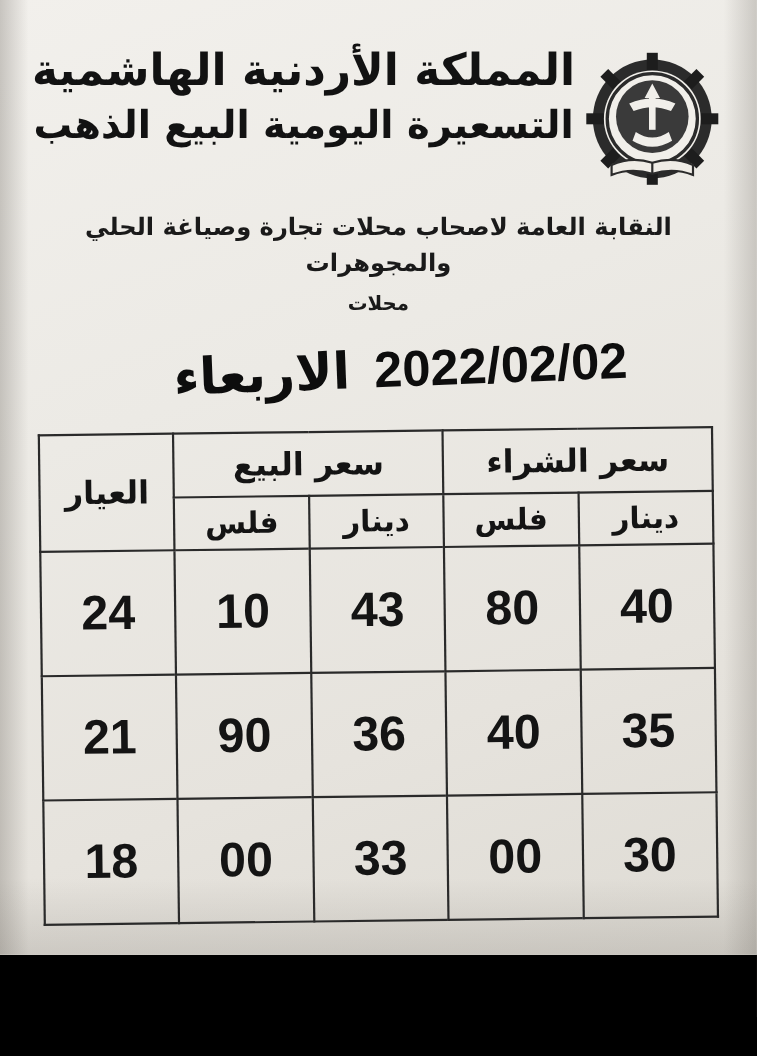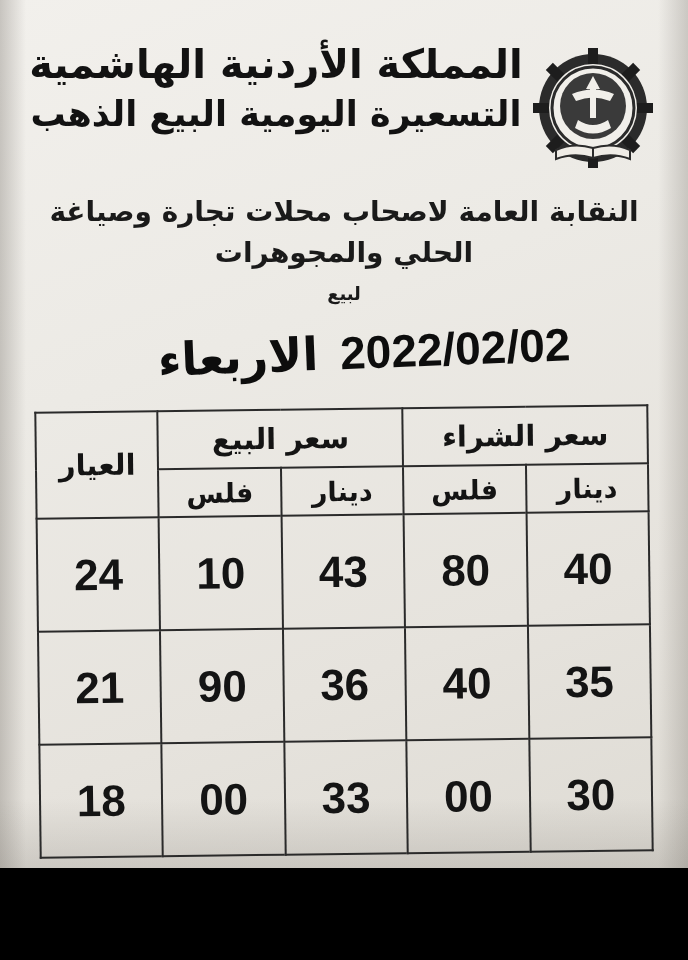--- a/index.html
+++ b/index.html
@@ -77,21 +77,21 @@
     font-size: 35px;
     font-weight: bold;
     color: #121212;
     line-height: 1.25;
     margin-top: 6px;
     white-space: nowrap;
   }
 
   .subtitle {
     text-align: center;
-    font-size: 28px;
+    font-size: 22px;
     font-weight: bold;
     color: #1a1a1a;
     margin-top: 14px;
     padding: 0 26px;
     line-height: 1.45;
   }
   .city {
     text-align: center;
     font-size: 18px;
     font-weight: bold;
@@ -208,21 +208,21 @@
       </svg>
     </div>
 
     <div class="title-block">
       <div class="title-line1">المملكة الأردنية الهاشمية</div>
       <div class="title-line2">التسعيرة اليومية البيع الذهب</div>
     </div>
   </div>
 
   <div class="subtitle">النقابة العامة لاصحاب محلات تجارة وصياغة الحلي والمجوهرات</div>
-  <div class="city">لبيع</div>
+  <div class="city">محلات</div>
 
   <div class="dateline">
     <span class="date-num">2022/02/02</span>
     <span class="date-day">الاربعاء</span>
   </div>
 
   <div class="table-wrap">
     <table class="price-table">
       <colgroup>
         <col class="c-buy-dinar">

